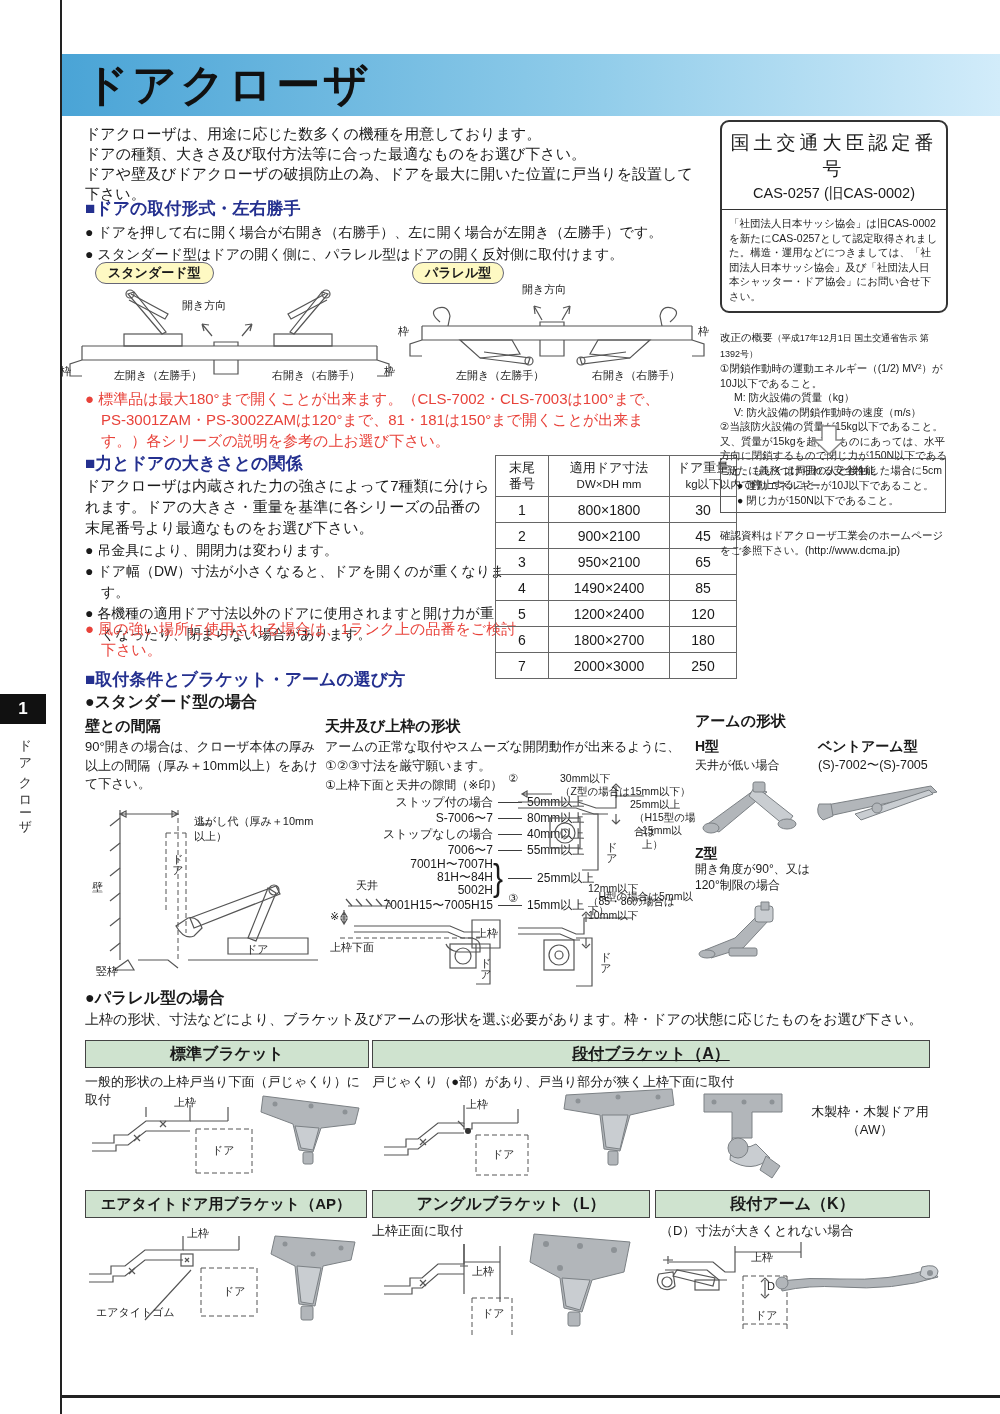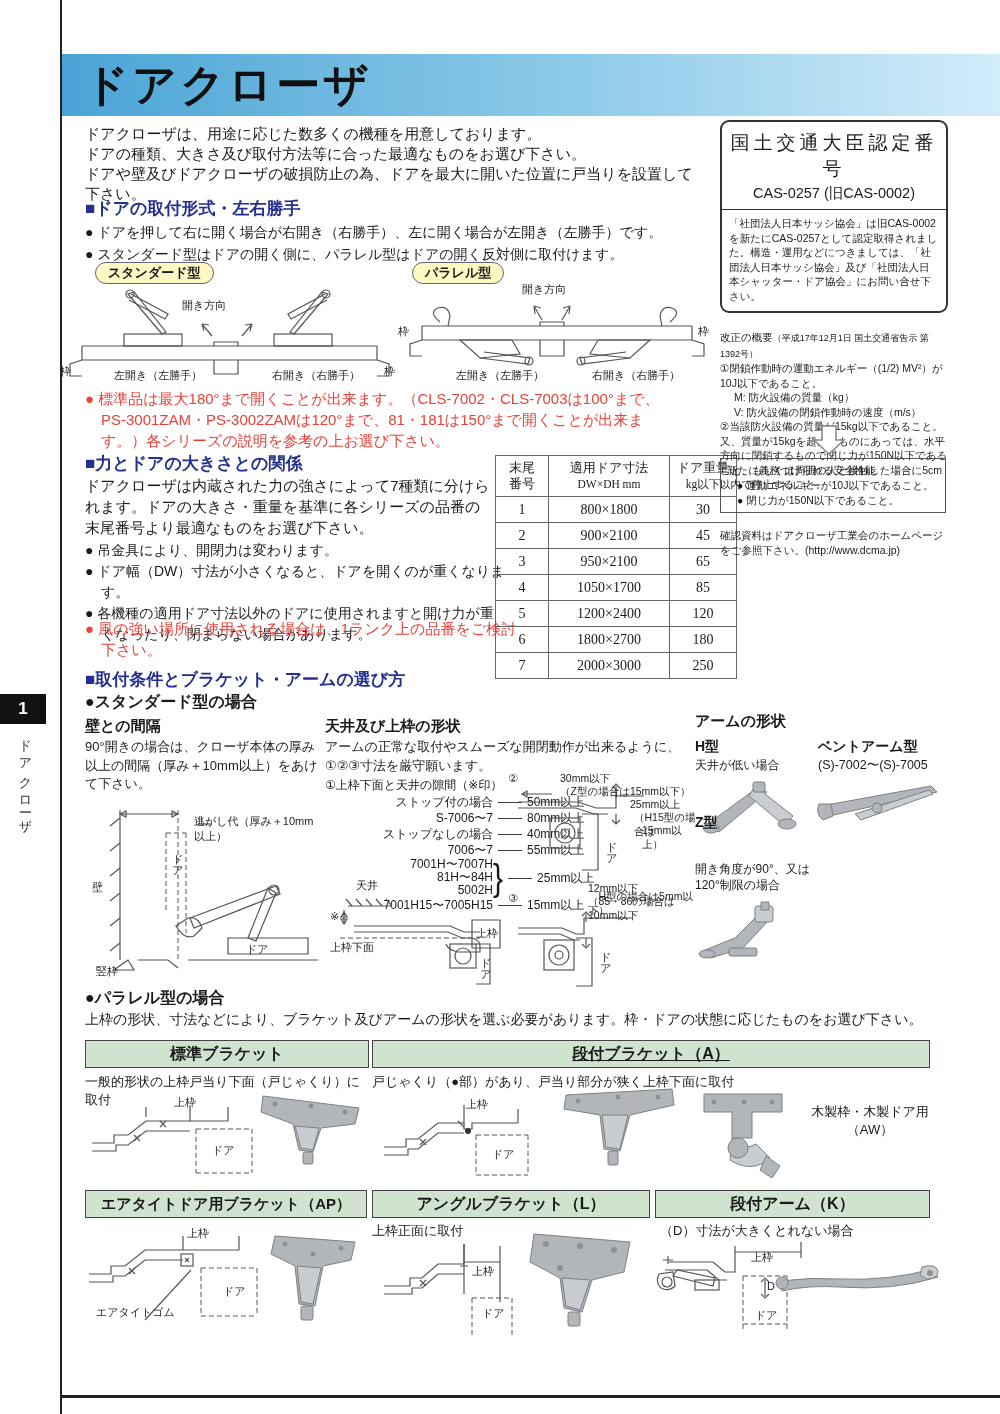--- a/index.html
+++ b/index.html
@@ -20,21 +20,21 @@
   
   .intro{left:85px;top:124px;width:620px;font-size:15px;line-height:20px;}
   .h-blue{color:#24308f;font-weight:bold;font-size:17px;}
   .bullets{font-size:14px;line-height:22px;}
   .bullet{padding-left:16px;text-indent:-16px;}
   .note-red{font-size:15px;line-height:21px;color:#e8423a;padding-left:16px;text-indent:-16px;}
   .pill{border:1.5px solid #667; border-radius:11px;background:#fef9c3;font-size:13px;font-weight:bold;
         padding:1px 12px;display:inline-block;}
   
   table.spec{border-collapse:collapse;font-size:14px;}
-  table.spec td,table.spec th{border:1px solid #666;text-align:center;font-weight:normal;padding:0 4px;font-family:Liberation Serif, serif;}
+  table.spec td,table.spec th{border:1px solid #666;text-align:center;font-weight:normal;padding:0 4px;}
   table.spec th{font-size:13px;line-height:16px;height:40px;}
   table.spec td{height:25px;}
   .th-sub{font-size:11.5px;}
   
   .cert-box{left:720px;top:120px;width:224px;border:2px solid #333;border-radius:9px;background:#fff;}
   .cert-title{font-size:19px;font-weight:normal;text-align:center;letter-spacing:4px;margin:8px 4px 2px;}
   .cert-num{font-size:14.5px;text-align:center;margin-bottom:6px;}
   .cert-divider{border-top:1.5px solid #333;}
   .cert-body{font-size:10.5px;line-height:14.5px;padding:6px 7px 8px;}
   .small-col{font-size:10.5px;line-height:14.5px;width:228px;}
@@ -169,21 +169,21 @@
           <td>900×2100</td>
           <td>45</td>
         </tr>
     <tr>
           <td>3</td>
           <td>950×2100</td>
           <td>65</td>
         </tr>
     <tr>
           <td>4</td>
-          <td>1050×1700</td>
+          <td>1490×2400</td>
           <td>85</td>
         </tr>
     <tr>
           <td>5</td>
           <td>1200×2400</td>
           <td>120</td>
         </tr>
     <tr>
           <td>6</td>
           <td>1800×2700</td>
@@ -363,21 +363,21 @@
   <div class="abs" style="left:818px;top:738px;font-size:14px;font-weight:bold;">ベントアーム型</div>
   <div class="abs" style="left:818px;top:757px;font-size:12.5px;">(S)-7002〜(S)-7005</div>
   <div class="abs" style="left:815px;top:780px;">
     <svg width="128" height="48" viewBox="0 0 128 48">
       <path class="ph" d="M6,26 L116,6 L122,12 L14,36 Z"></path>
       <path class="ph2" d="M40,34 L114,10 L118,14 L46,40 Z"></path>
       <path class="ph" d="M4,24 q-4,10 4,16 l10,-4 l-2,-12 Z"></path>
       <circle class="ph" cx="62" cy="28" r="5"></circle>
     </svg>
   </div>
-  <div class="abs" style="left:695px;top:814px;font-size:14px;font-weight:bold;">Z型</div>
+  <div class="abs" style="left:695px;top:845px;font-size:14px;font-weight:bold;">Z型</div>
   <div class="abs" style="left:695px;top:861px;font-size:12px;line-height:16px;">
     <div>開き角度が90°、又は</div>
     <div>120°制限の場合</div>
   </div>
   <div class="abs" style="left:695px;top:898px;">
     <svg width="110" height="66" viewBox="0 0 110 66">
       <path class="ph" d="M10,52 L40,40 L62,18 L74,22 L48,50 L16,60 Z"></path>
       <rect class="ph2" x="60" y="8" width="18" height="16" rx="3"></rect>
       <path class="ph" d="M66,4 h8 v8 h-8 Z"></path>
       <rect class="ph" x="34" y="50" width="28" height="8" rx="2"></rect>

